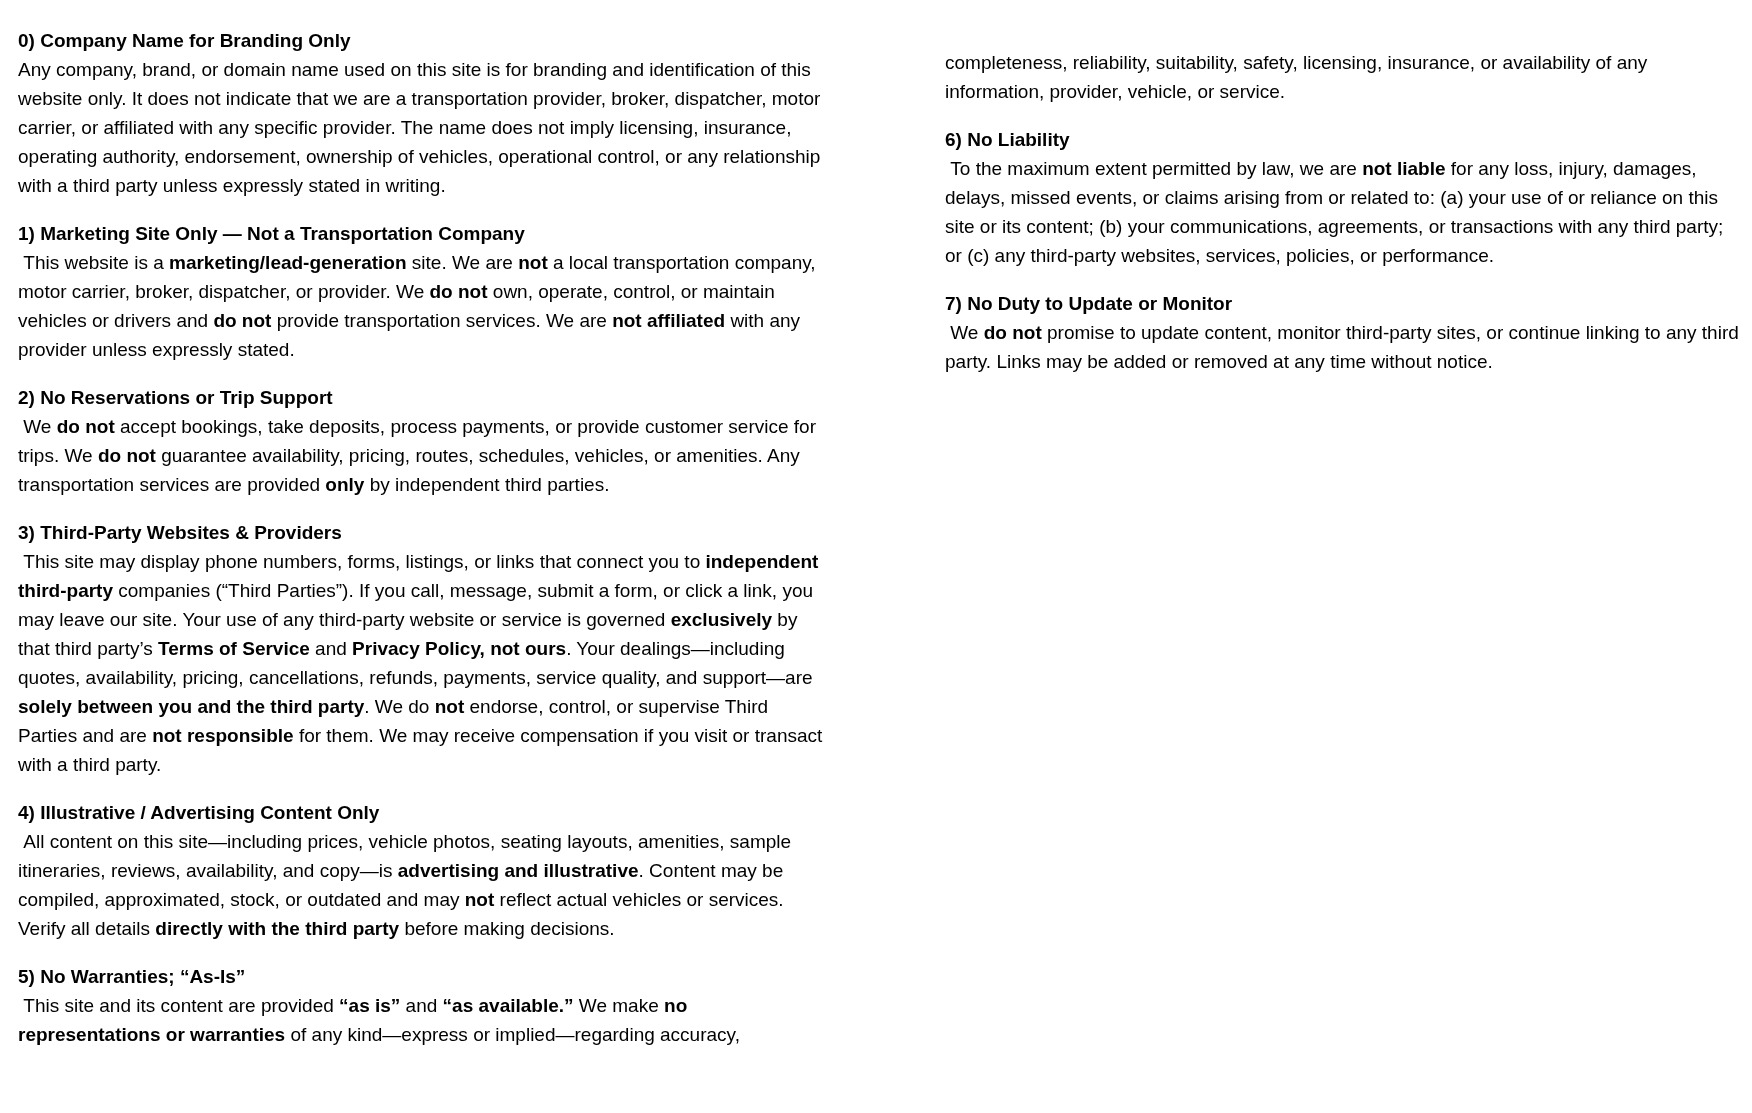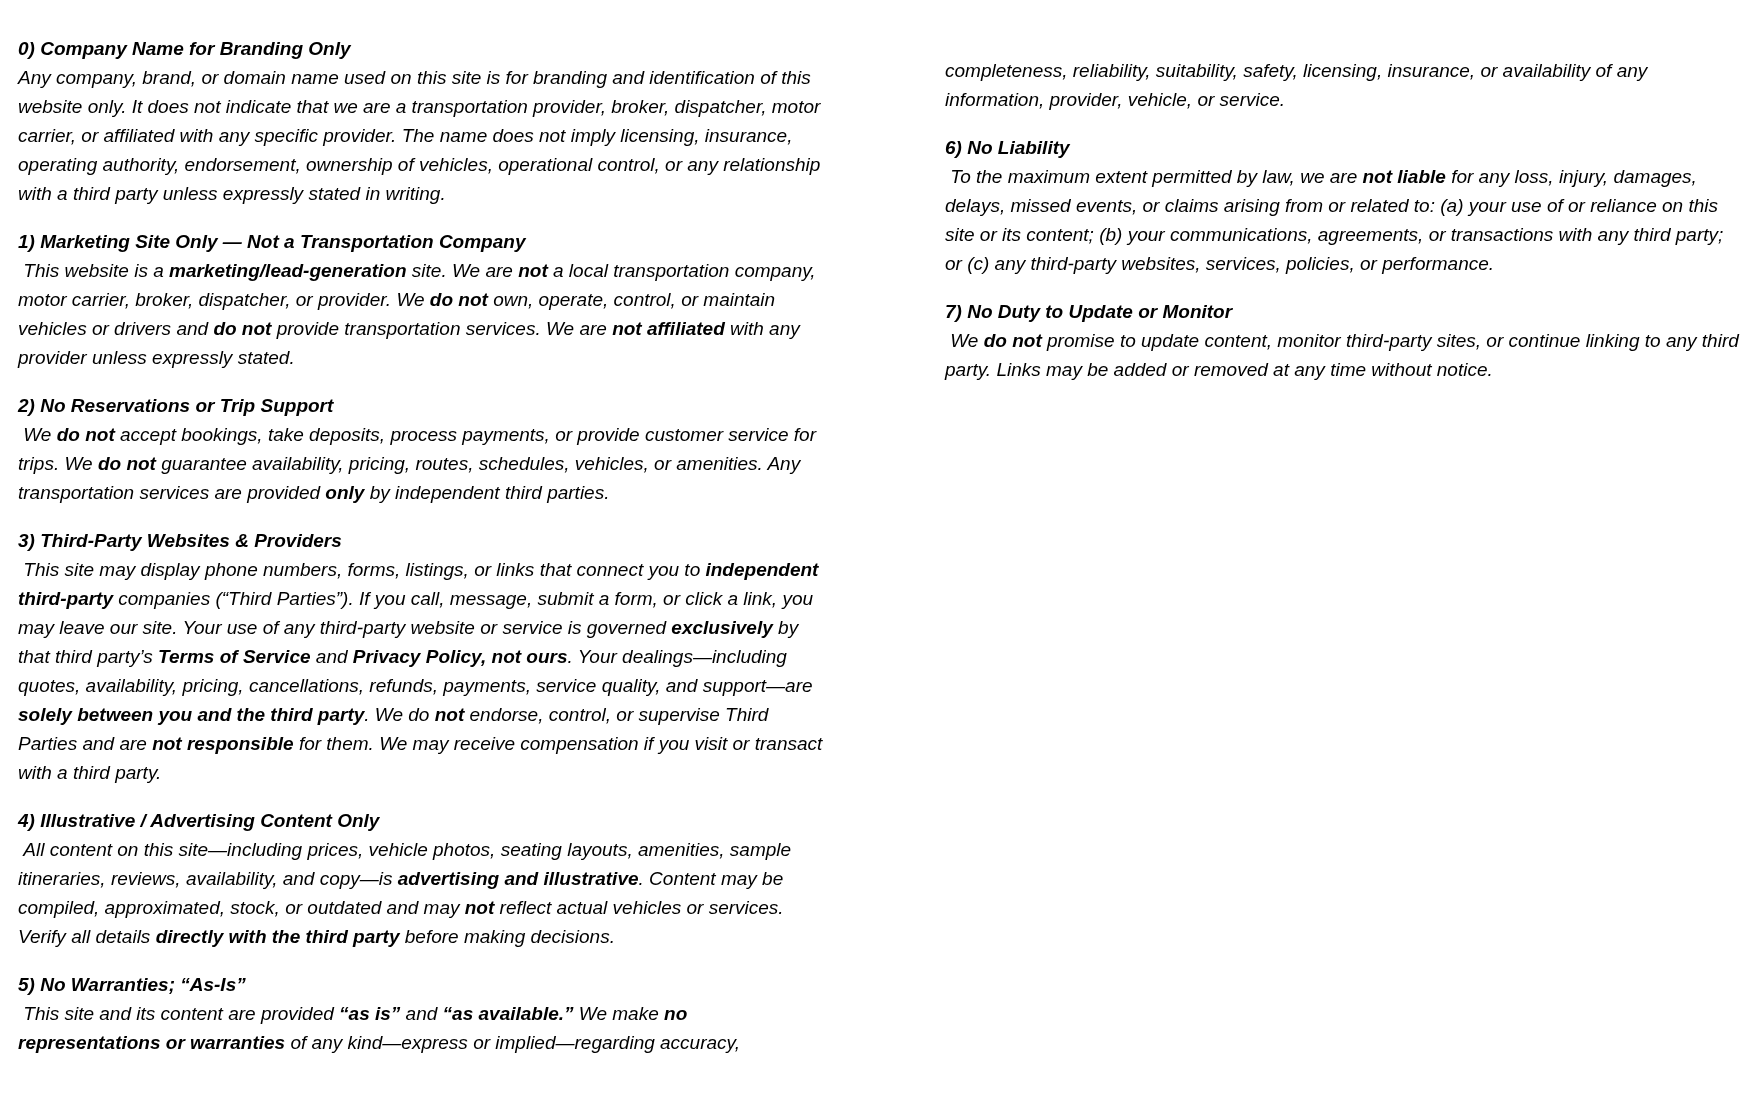--- a/index.html
+++ b/index.html
@@ -12,23 +12,22 @@
     overflow: hidden;
     background: #ffffff;
     color: #000000;
     font-family: "Liberation Sans", sans-serif;
     font-size: 19px;
     line-height: 29px;
     position: relative;
   }
   .col {
     position: absolute;
-    top: 12px;
+    top: 4px;
     white-space: pre-wrap;
-    font-style: italic;
   }
   .col-left {
     left: 18px;
     width: 810px;
     padding-top: 22px;
   }
   .col-right {
     left: 945px;
     width: 800px;
     padding-top: 44px;

